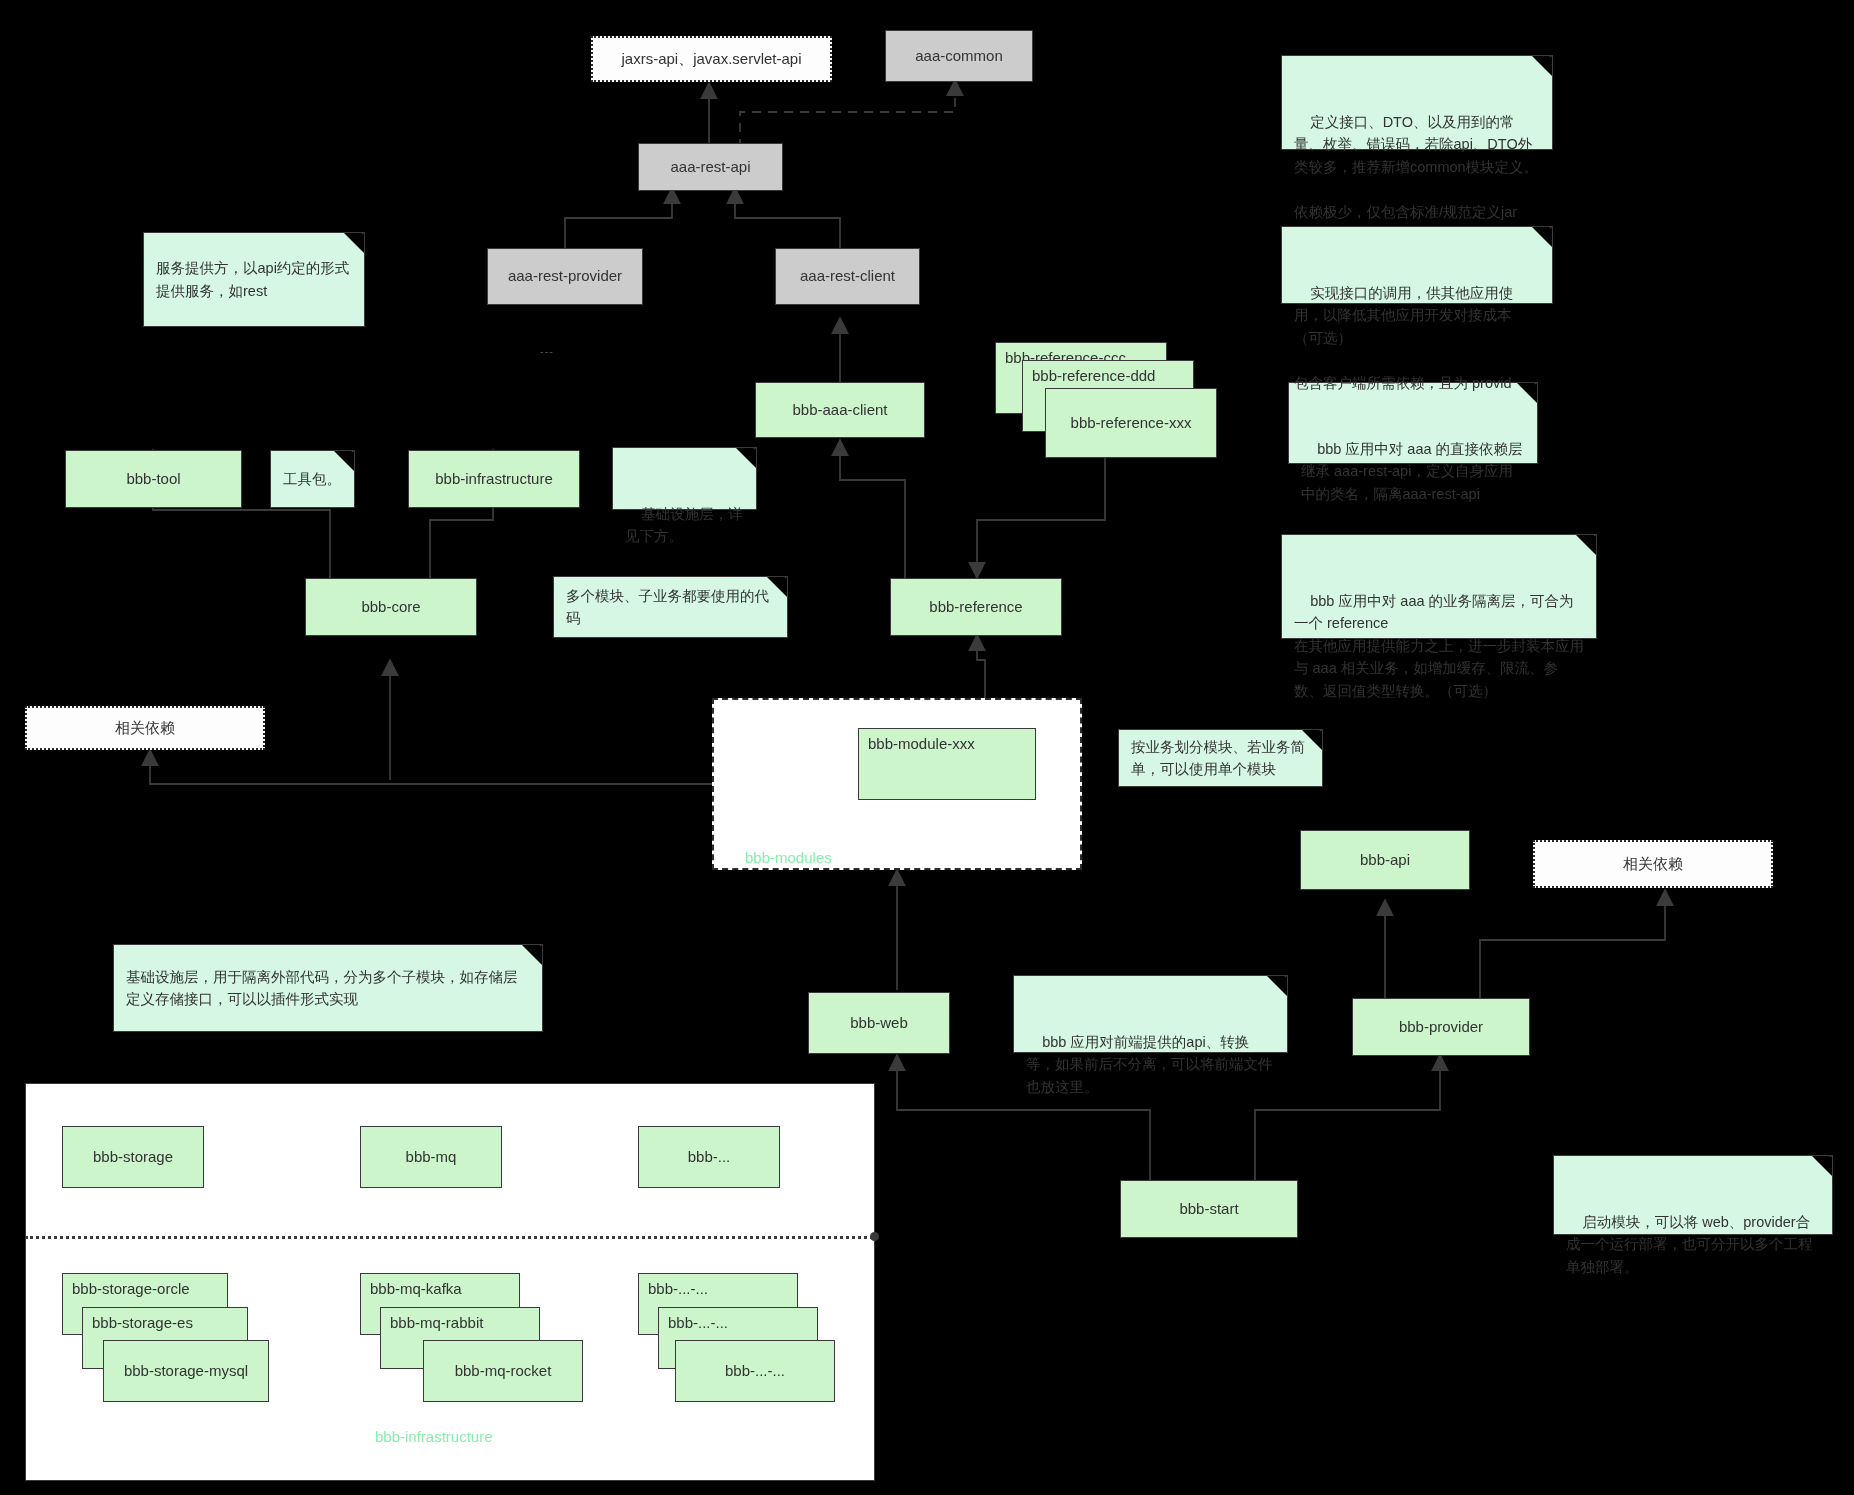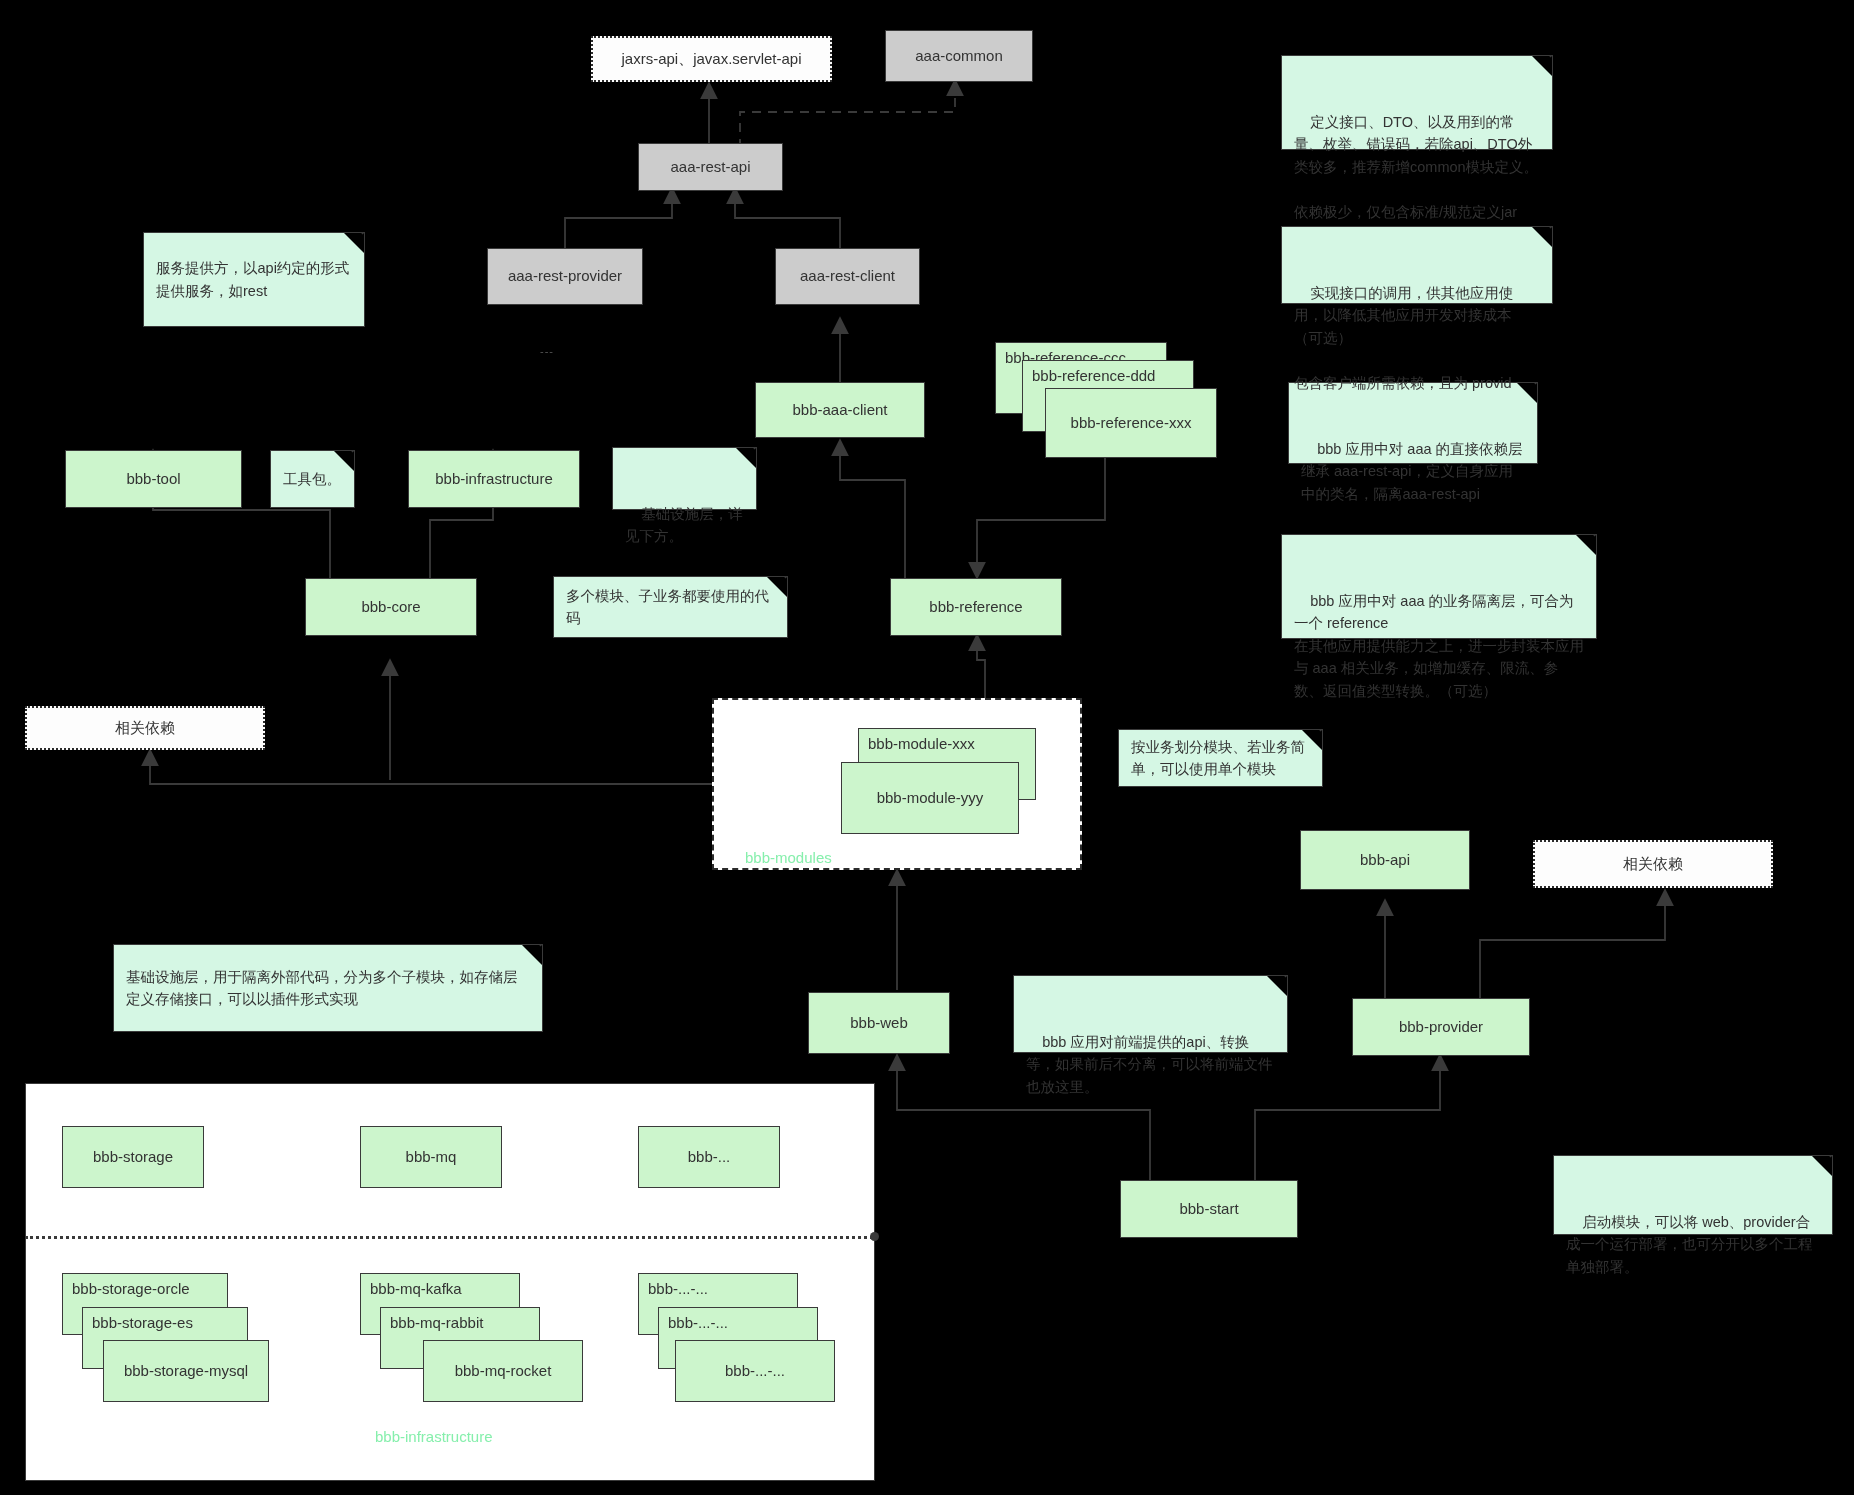--- a/index.html
+++ b/index.html
@@ -114,21 +114,20 @@
   <div class="node green" style="left:408px;top:450px;width:172px;height:58px;">bbb-infrastructure</div>
 
   <div class="node green" style="left:305px;top:578px;width:172px;height:58px;">bbb-core</div>
 
   <div class="node green" style="left:890px;top:578px;width:172px;height:58px;">bbb-reference</div>
 
   <div class="node white-dotted" style="left:25px;top:706px;width:240px;height:44px;">相关依赖</div>
 
   <div class="container dashed" style="left:712px;top:698px;width:370px;height:172px;"></div>
   <div class="node green stack-top" style="left:814px;top:728px;width:178px;height:72px;margin-left:44px;">bbb-module-xxx</div>
-  <div class="node green" style="left:841px;top:762px;width:178px;height:72px;">bbb-module-yyy</div>
   <div class="container-label" style="left:745px;top:849px;">bbb-modules</div>
 
   <div class="node green" style="left:1300px;top:830px;width:170px;height:60px;">bbb-api</div>
 
   <div class="node white-dotted" style="left:1533px;top:840px;width:240px;height:48px;">相关依赖</div>
 
   <div class="node green" style="left:808px;top:992px;width:142px;height:62px;">bbb-web</div>
 
   <div class="node green" style="left:1352px;top:998px;width:178px;height:58px;">bbb-provider</div>
 

